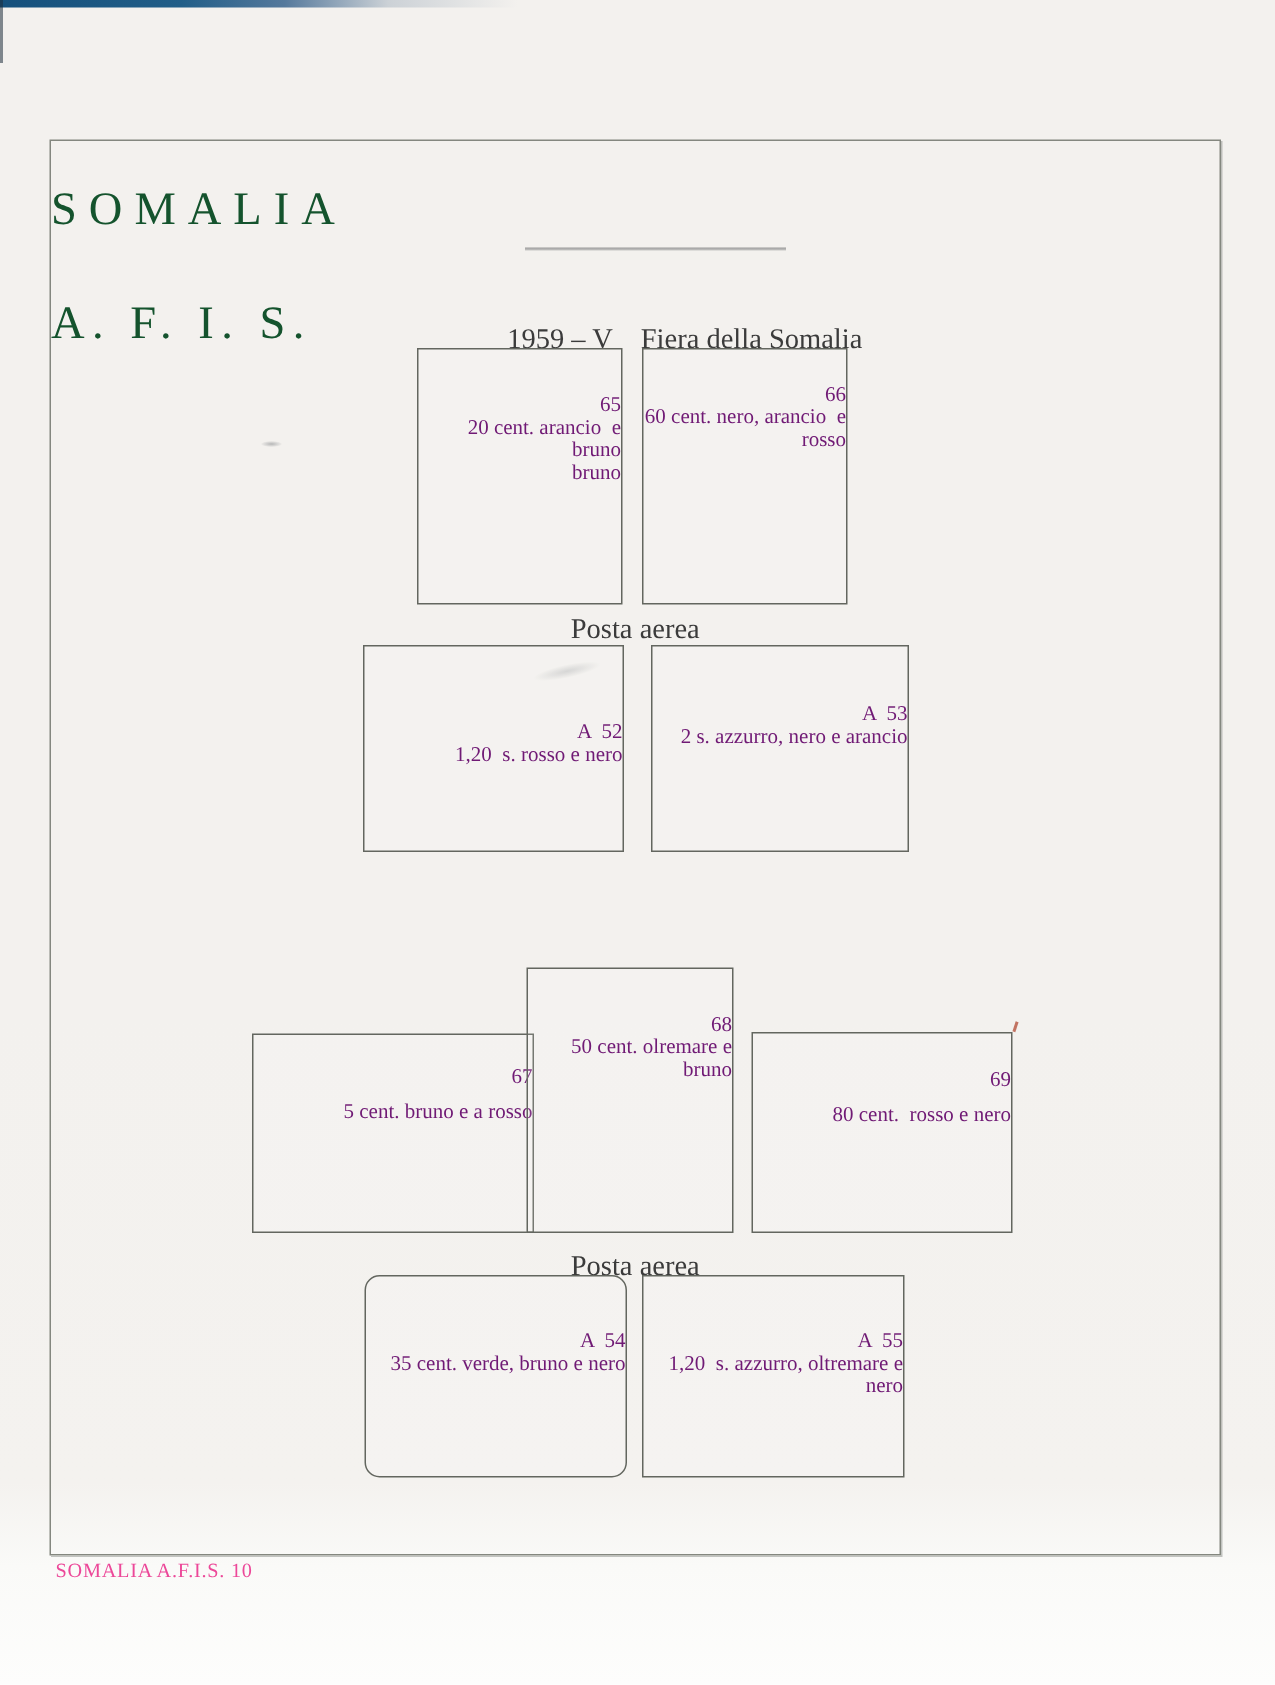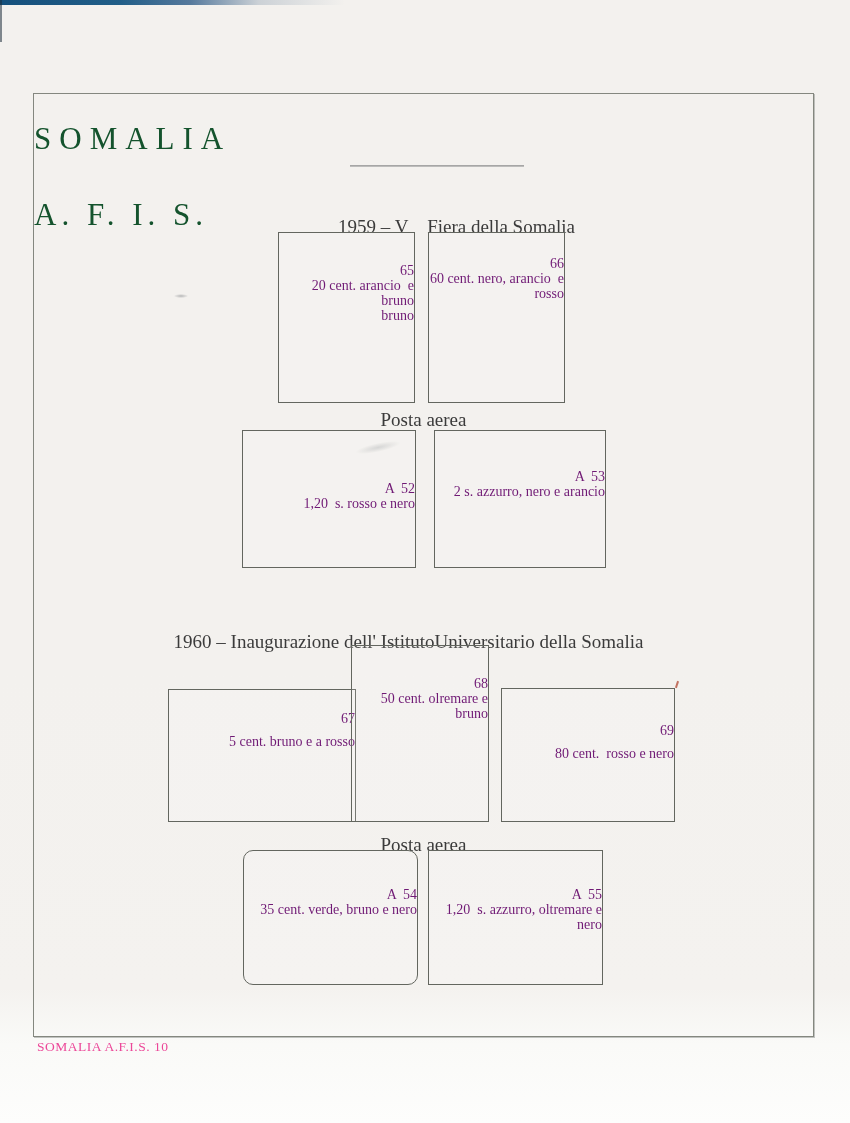--- a/index.html
+++ b/index.html
@@ -50,21 +50,21 @@
   }
   .stamp-num{}
   .stamp-desc{}
   .gap .stamp-desc{margin-top:8px;}
   .b65{left:244px;top:138px;width:137px;height:171px;padding-top:30px;}
   .b66{left:394px;top:138px;width:137px;height:171px;padding-top:23px;}
   .a52{left:208px;top:336px;width:174px;height:138px;padding-top:50px;}
   .a53{left:400px;top:336px;width:172px;height:138px;padding-top:38px;}
   .b67{left:134px;top:595px;width:188px;height:133px;padding-top:21px;}
   .b68{left:317px;top:551px;width:138px;height:177px;padding-top:30px;}
-  .b69{left:467px;top:594px;width:174px;height:134px;padding-top:34px;}
+  .b69{left:467px;top:594px;width:174px;height:134px;padding-top:24px;}
   .a54{left:209px;top:756px;width:175px;height:135px;padding-top:36px;border-radius:10px;}
   .a55{left:394px;top:756px;width:175px;height:135px;padding-top:36px;}
   .footer{
     position:absolute;left:37px;top:1039px;font-size:13.5px;color:#ec4899;letter-spacing:.5px;
   }
 </style>
 </head>
 <body>
 
 <div class="scan-strip"></div>
@@ -98,21 +98,20 @@
 
   <div class="stamp-box a52">
     <div class="stamp-num txt">A  52</div>
     <div class="stamp-desc txt">1,20  s. rosso e nero</div>
   </div>
   <div class="stamp-box a53">
     <div class="stamp-num txt">A  53</div>
     <div class="stamp-desc txt">2 s. azzurro, nero e arancio</div>
   </div>
 
-  <div class="heading h1960 txt">1960 – Inaugurazione dell' IstitutoUniversitario della Somalia</div>
 
   <div class="stamp-box b67 gap">
     <div class="stamp-num txt">67</div>
     <div class="stamp-desc txt">5 cent. bruno e a rosso</div>
   </div>
   <div class="stamp-box b68">
     <div class="stamp-num txt">68</div>
     <div class="stamp-desc txt">50 cent. olremare e bruno</div>
   </div>
   <div class="stamp-box b69 gap">

